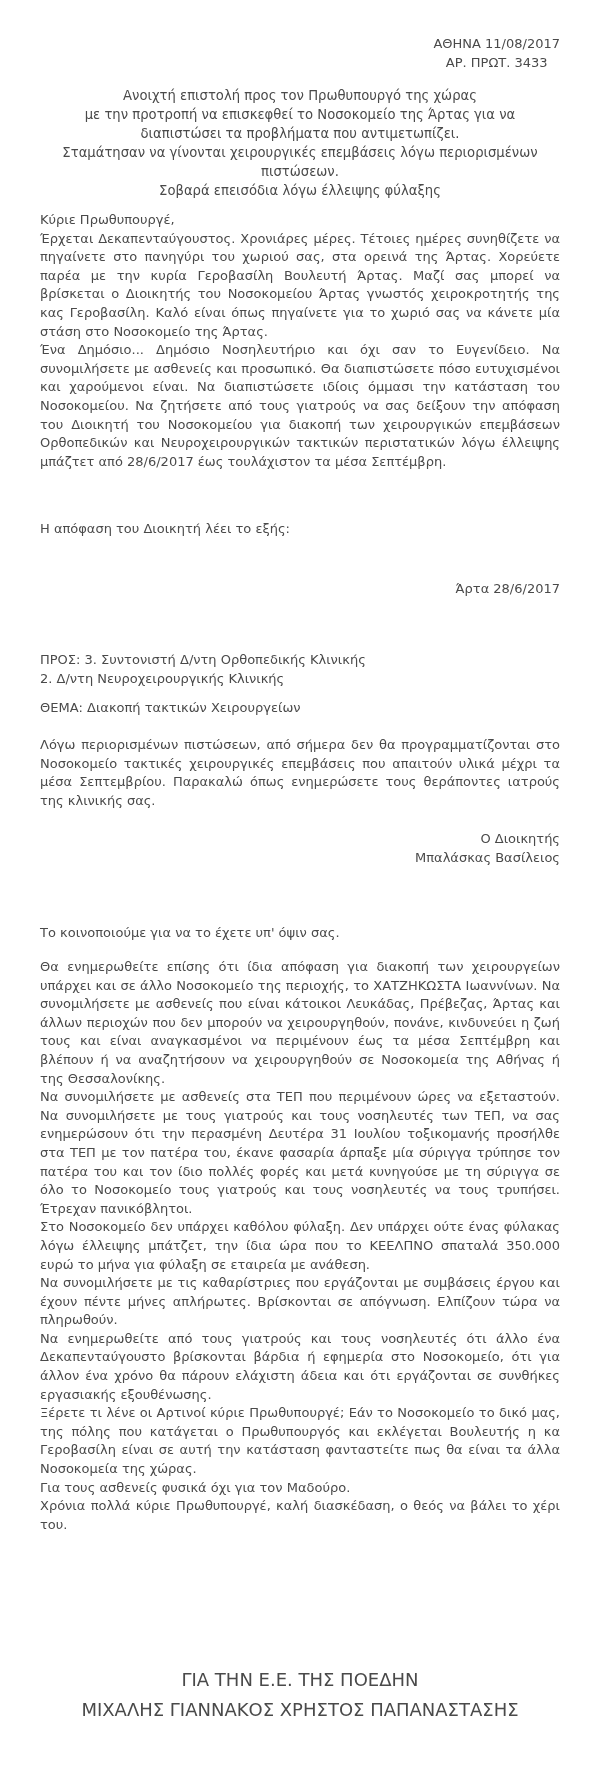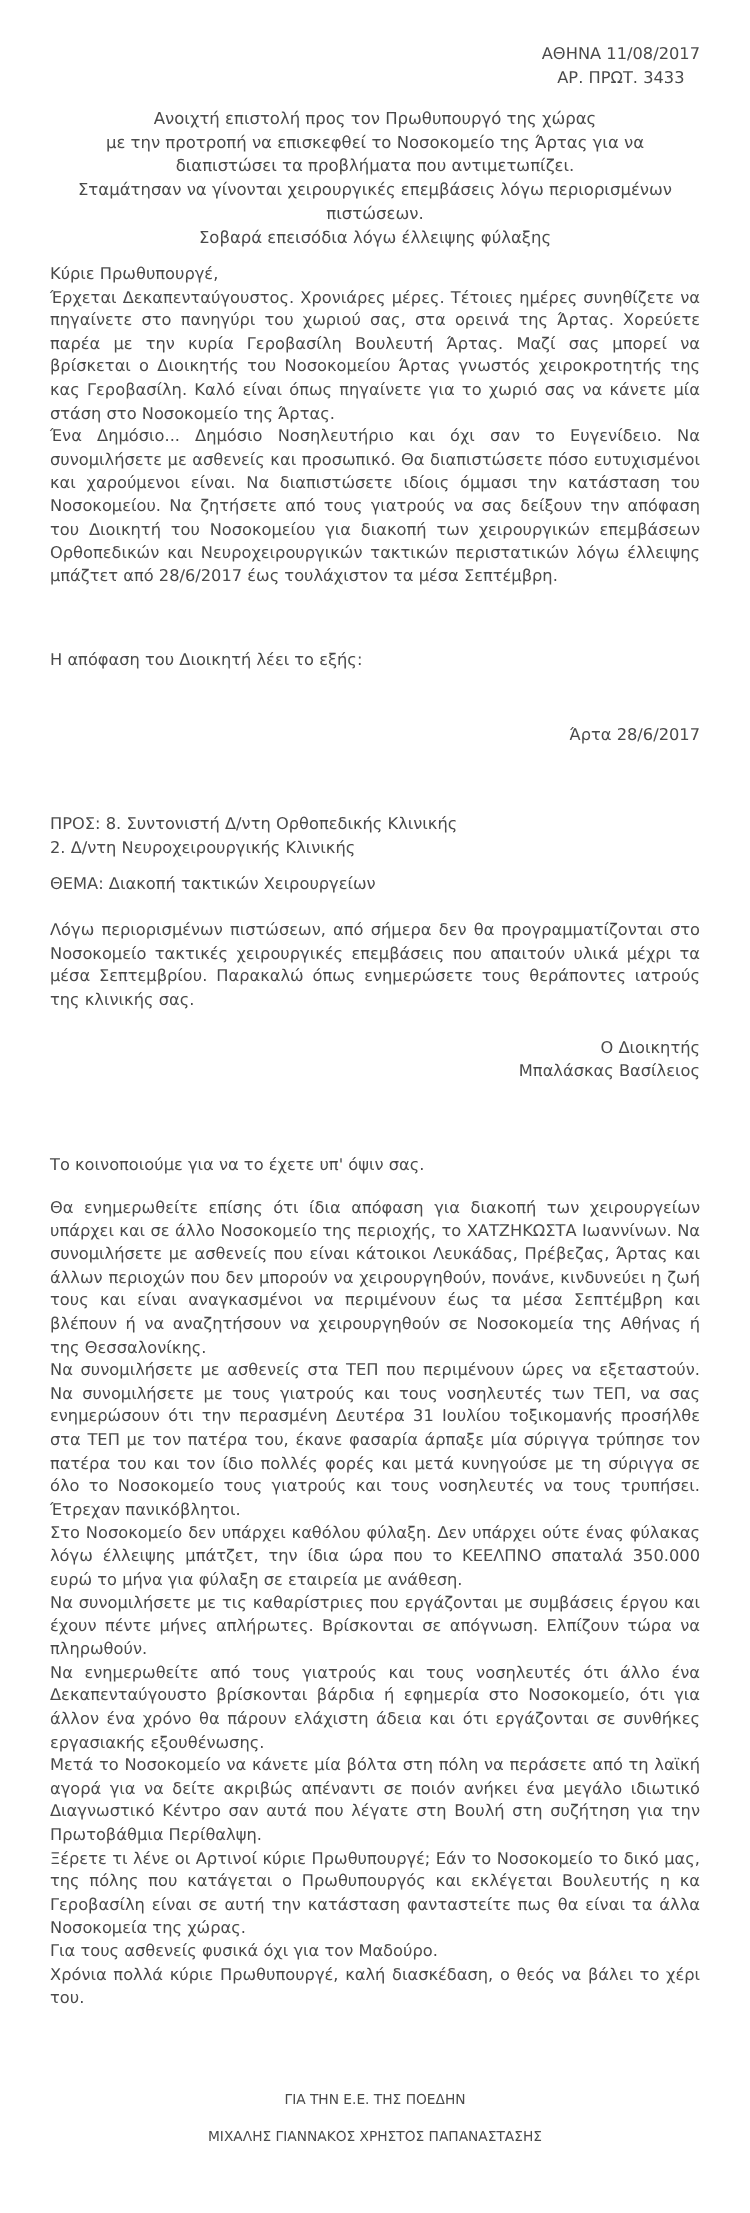--- a/index.html
+++ b/index.html
@@ -38,21 +38,21 @@
 
 <div class="block" style="top:520px;">
   <p class="p">Η απόφαση του Διοικητή λέει το εξής:</p>
 </div>
 
 <div class="block right" style="top:580px;">
   <p class="p">Άρτα 28/6/2017</p>
 </div>
 
 <div class="block" style="top:651px;">
-  <p class="p">ΠΡΟΣ: 8. Συντονιστή Δ/ντη Ορθοπεδικής Κλινικής</p>
+  <p class="p">ΠΡΟΣ: 3. Συντονιστή Δ/ντη Ορθοπεδικής Κλινικής</p>
   <p class="p">2. Δ/ντη Νευροχειρουργικής Κλινικής</p>
 </div>
 
 <div class="block" style="top:699px;">
   <p class="p">ΘΕΜΑ: Διακοπή τακτικών Χειρουργείων</p>
 </div>
 
 <div class="block" style="top:736px;">
   <p class="p just">Λόγω περιορισμένων πιστώσεων, από σήμερα δεν θα προγραμματίζονται στο Νοσοκομείο τακτικές χειρουργικές επεμβάσεις που απαιτούν υλικά μέχρι τα μέσα Σεπτεμβρίου. Παρακαλώ όπως ενημερώσετε τους θεράποντες ιατρούς της κλινικής σας.</p>
 </div>
@@ -65,22 +65,21 @@
 <div class="block" style="top:924px;">
   <p class="p">Το κοινοποιούμε για να το έχετε υπ' όψιν σας.</p>
 </div>
 
 <div class="block" style="top:958px;">
   <p class="p just">Θα ενημερωθείτε επίσης ότι ίδια απόφαση για διακοπή των χειρουργείων υπάρχει και σε άλλο Νοσοκομείο της περιοχής, το ΧΑΤΖΗΚΩΣΤΑ Ιωαννίνων. Να συνομιλήσετε με ασθενείς που είναι κάτοικοι Λευκάδας, Πρέβεζας, Άρτας και άλλων περιοχών που δεν μπορούν να χειρουργηθούν, πονάνε, κινδυνεύει η ζωή τους και είναι αναγκασμένοι να περιμένουν έως τα μέσα Σεπτέμβρη και βλέπουν ή να αναζητήσουν να χειρουργηθούν σε Νοσοκομεία της Αθήνας ή της Θεσσαλονίκης.</p>
   <p class="p just">Να συνομιλήσετε με ασθενείς στα ΤΕΠ που περιμένουν ώρες να εξεταστούν. Να συνομιλήσετε με τους γιατρούς και τους νοσηλευτές των ΤΕΠ, να σας ενημερώσουν ότι την περασμένη Δευτέρα 31 Ιουλίου τοξικομανής προσήλθε στα ΤΕΠ με τον πατέρα του, έκανε φασαρία άρπαξε μία σύριγγα τρύπησε τον πατέρα του και τον ίδιο πολλές φορές και μετά κυνηγούσε με τη σύριγγα σε όλο το Νοσοκομείο τους γιατρούς και τους νοσηλευτές να τους τρυπήσει. Έτρεχαν πανικόβλητοι.</p>
   <p class="p just">Στο Νοσοκομείο δεν υπάρχει καθόλου φύλαξη. Δεν υπάρχει ούτε ένας φύλακας λόγω έλλειψης μπάτζετ, την ίδια ώρα που το ΚΕΕΛΠΝΟ σπαταλά 350.000 ευρώ το μήνα για φύλαξη σε εταιρεία με ανάθεση.</p>
   <p class="p just">Να συνομιλήσετε με τις καθαρίστριες που εργάζονται με συμβάσεις έργου και έχουν πέντε μήνες απλήρωτες. Βρίσκονται σε απόγνωση. Ελπίζουν τώρα να πληρωθούν.</p>
   <p class="p just">Να ενημερωθείτε από τους γιατρούς και τους νοσηλευτές ότι άλλο ένα Δεκαπενταύγουστο βρίσκονται βάρδια ή εφημερία στο Νοσοκομείο, ότι για άλλον ένα χρόνο θα πάρουν ελάχιστη άδεια και ότι εργάζονται σε συνθήκες εργασιακής εξουθένωσης.</p>
-  <p class="p just">Μετά το Νοσοκομείο να κάνετε μία βόλτα στη πόλη να περάσετε από τη λαϊκή αγορά για να δείτε ακριβώς απέναντι σε ποιόν ανήκει ένα μεγάλο ιδιωτικό Διαγνωστικό Κέντρο σαν αυτά που λέγατε στη Βουλή στη συζήτηση για την Πρωτοβάθμια Περίθαλψη.</p>
   <p class="p just">Ξέρετε τι λένε οι Αρτινοί κύριε Πρωθυπουργέ; Εάν το Νοσοκομείο το δικό μας, της πόλης που κατάγεται ο Πρωθυπουργός και εκλέγεται Βουλευτής η κα Γεροβασίλη είναι σε αυτή την κατάσταση φανταστείτε πως θα είναι τα άλλα Νοσοκομεία της χώρας.</p>
   <p class="p just">Για τους ασθενείς φυσικά όχι για τον Μαδούρο.</p>
   <p class="p just">Χρόνια πολλά κύριε Πρωθυπουργέ, καλή διασκέδαση, ο θεός να βάλει το χέρι του.</p>
 </div>
 
-<div class="block center" style="top:1665px; font-size:11px;">
+<div class="block center" style="top:1665px; font-size:18px;">
   <p class="p" style="line-height:30px;">ΓΙΑ ΤΗΝ Ε.Ε. ΤΗΣ ΠΟΕΔΗΝ</p>
   <p class="p" style="line-height:30px;">ΜΙΧΑΛΗΣ ΓΙΑΝΝΑΚΟΣ ΧΡΗΣΤΟΣ ΠΑΠΑΝΑΣΤΑΣΗΣ</p>
 </div>
 
 </body></html>

